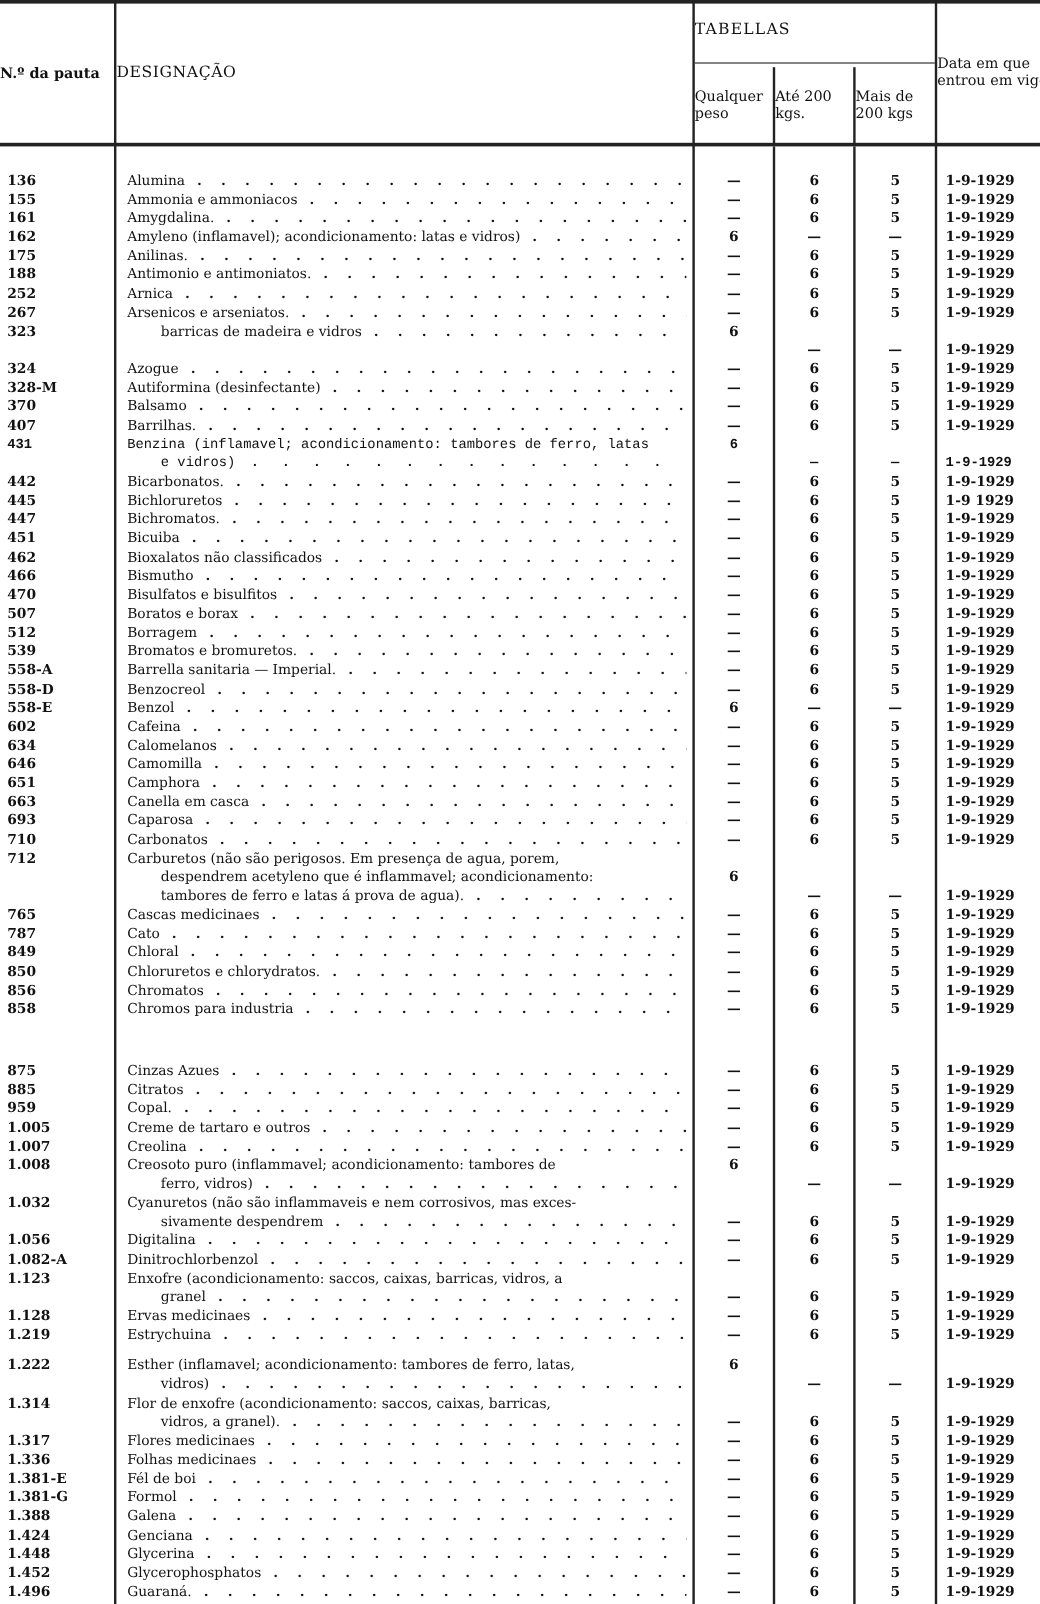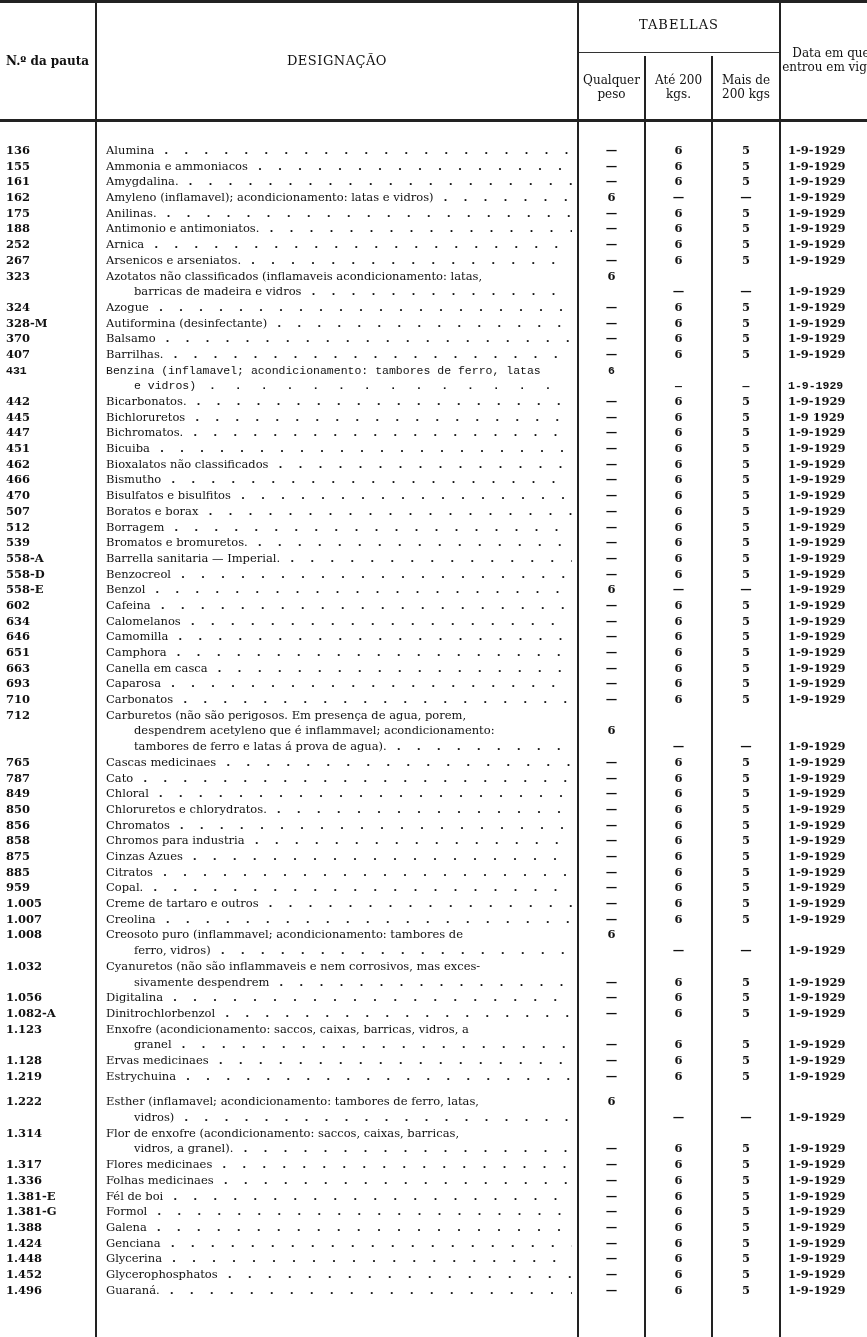--- a/index.html
+++ b/index.html
@@ -10,21 +10,21 @@
   .headline { position: absolute; left: 0; top: 119px; width: 867px; height: 3px; background: #222; }
   .vline { position: absolute; top: 0; width: 2px; background: #222; height: 1337px; }
   .v1 { left: 95px; }
   .v2 { left: 577px; }
   .v3 { left: 644px; top: 56px; height: 64px; }
   .v3b { left: 644px; top: 122px; height: 1215px; }
   .v4 { left: 711px; top: 56px; height: 64px; }
   .v4b { left: 711px; top: 122px; height: 1215px; }
   .v5 { left: 779px; }
   .tabline { position: absolute; left: 579px; top: 52px; width: 200px; height: 1px; background: #333; }
-  .h { position: absolute; text-align: center; font-size: 12px; line-height: 14px; }
+  .h { position: absolute; font-size: 12px; line-height: 14px; }
   .h-pauta { left: 0; width: 95px; top: 54px; font-size: 12px; font-weight: bold; }
   .h-desig { left: 97px; width: 480px; top: 54px; font-size: 13px; letter-spacing: 0.5px; }
   .h-tab { left: 579px; width: 200px; top: 18px; font-size: 13px; letter-spacing: 1px; }
   .h-qual { left: 579px; width: 65px; top: 73px; }
   .h-ate { left: 646px; width: 65px; top: 73px; }
   .h-mais { left: 713px; width: 66px; top: 73px; }
   .h-data { left: 781px; width: 100px; top: 46px; }
   .rows { position: absolute; left: 0; top: 143px; width: 867px; }
   .row { position: relative; width: 867px; font-size: 11.5px; line-height: 15.7px; }
   .c { position: absolute; top: 0; white-space: nowrap; }
@@ -139,21 +139,20 @@
           <span class="line dotted">Arsenicos e arseniatos.</span>
         </div>
         <div class="c c-qual" style="top: 0px;">—</div>
         <div class="c c-ate" style="top: 0px;">6</div>
         <div class="c c-mais" style="top: 0px;">5</div>
         <div class="c c-date" style="top: 0px;">1-9-1929</div>
       </div>
       <div class="row" style="height: 31.4px;">
         <div class="c c-no">323</div>
         <div class="c c-desig">
-          <span class="line">Azotatos não classificados (inflamaveis acondicionamento: latas,</span>
           <span class="line cont dotted">barricas de madeira e vidros</span>
         </div>
         <div class="c c-qual" style="top: 0px;">6</div>
         <div class="c c-ate" style="top: 15.7px;">—</div>
         <div class="c c-mais" style="top: 15.7px;">—</div>
         <div class="c c-date" style="top: 15.7px;">1-9-1929</div>
       </div>
       <div class="row" style="height: 15.7px;">
         <div class="c c-no">324</div>
         <div class="c c-desig">
@@ -470,21 +469,21 @@
       <div class="row" style="height: 15.7px;">
         <div class="c c-no">858</div>
         <div class="c c-desig">
           <span class="line dotted">Chromos para industria</span>
         </div>
         <div class="c c-qual" style="top: 0px;">—</div>
         <div class="c c-ate" style="top: 0px;">6</div>
         <div class="c c-mais" style="top: 0px;">5</div>
         <div class="c c-date" style="top: 0px;">1-9-1929</div>
       </div>
-      <div class="row" style="height: 15.7px;">
+      <div class="row" style="height: 15.7px; margin-top: 36px;">
         <div class="c c-no">875</div>
         <div class="c c-desig">
           <span class="line dotted">Cinzas Azues</span>
         </div>
         <div class="c c-qual" style="top: 0px;">—</div>
         <div class="c c-ate" style="top: 0px;">6</div>
         <div class="c c-mais" style="top: 0px;">5</div>
         <div class="c c-date" style="top: 0px;">1-9-1929</div>
       </div>
       <div class="row" style="height: 15.7px;">

